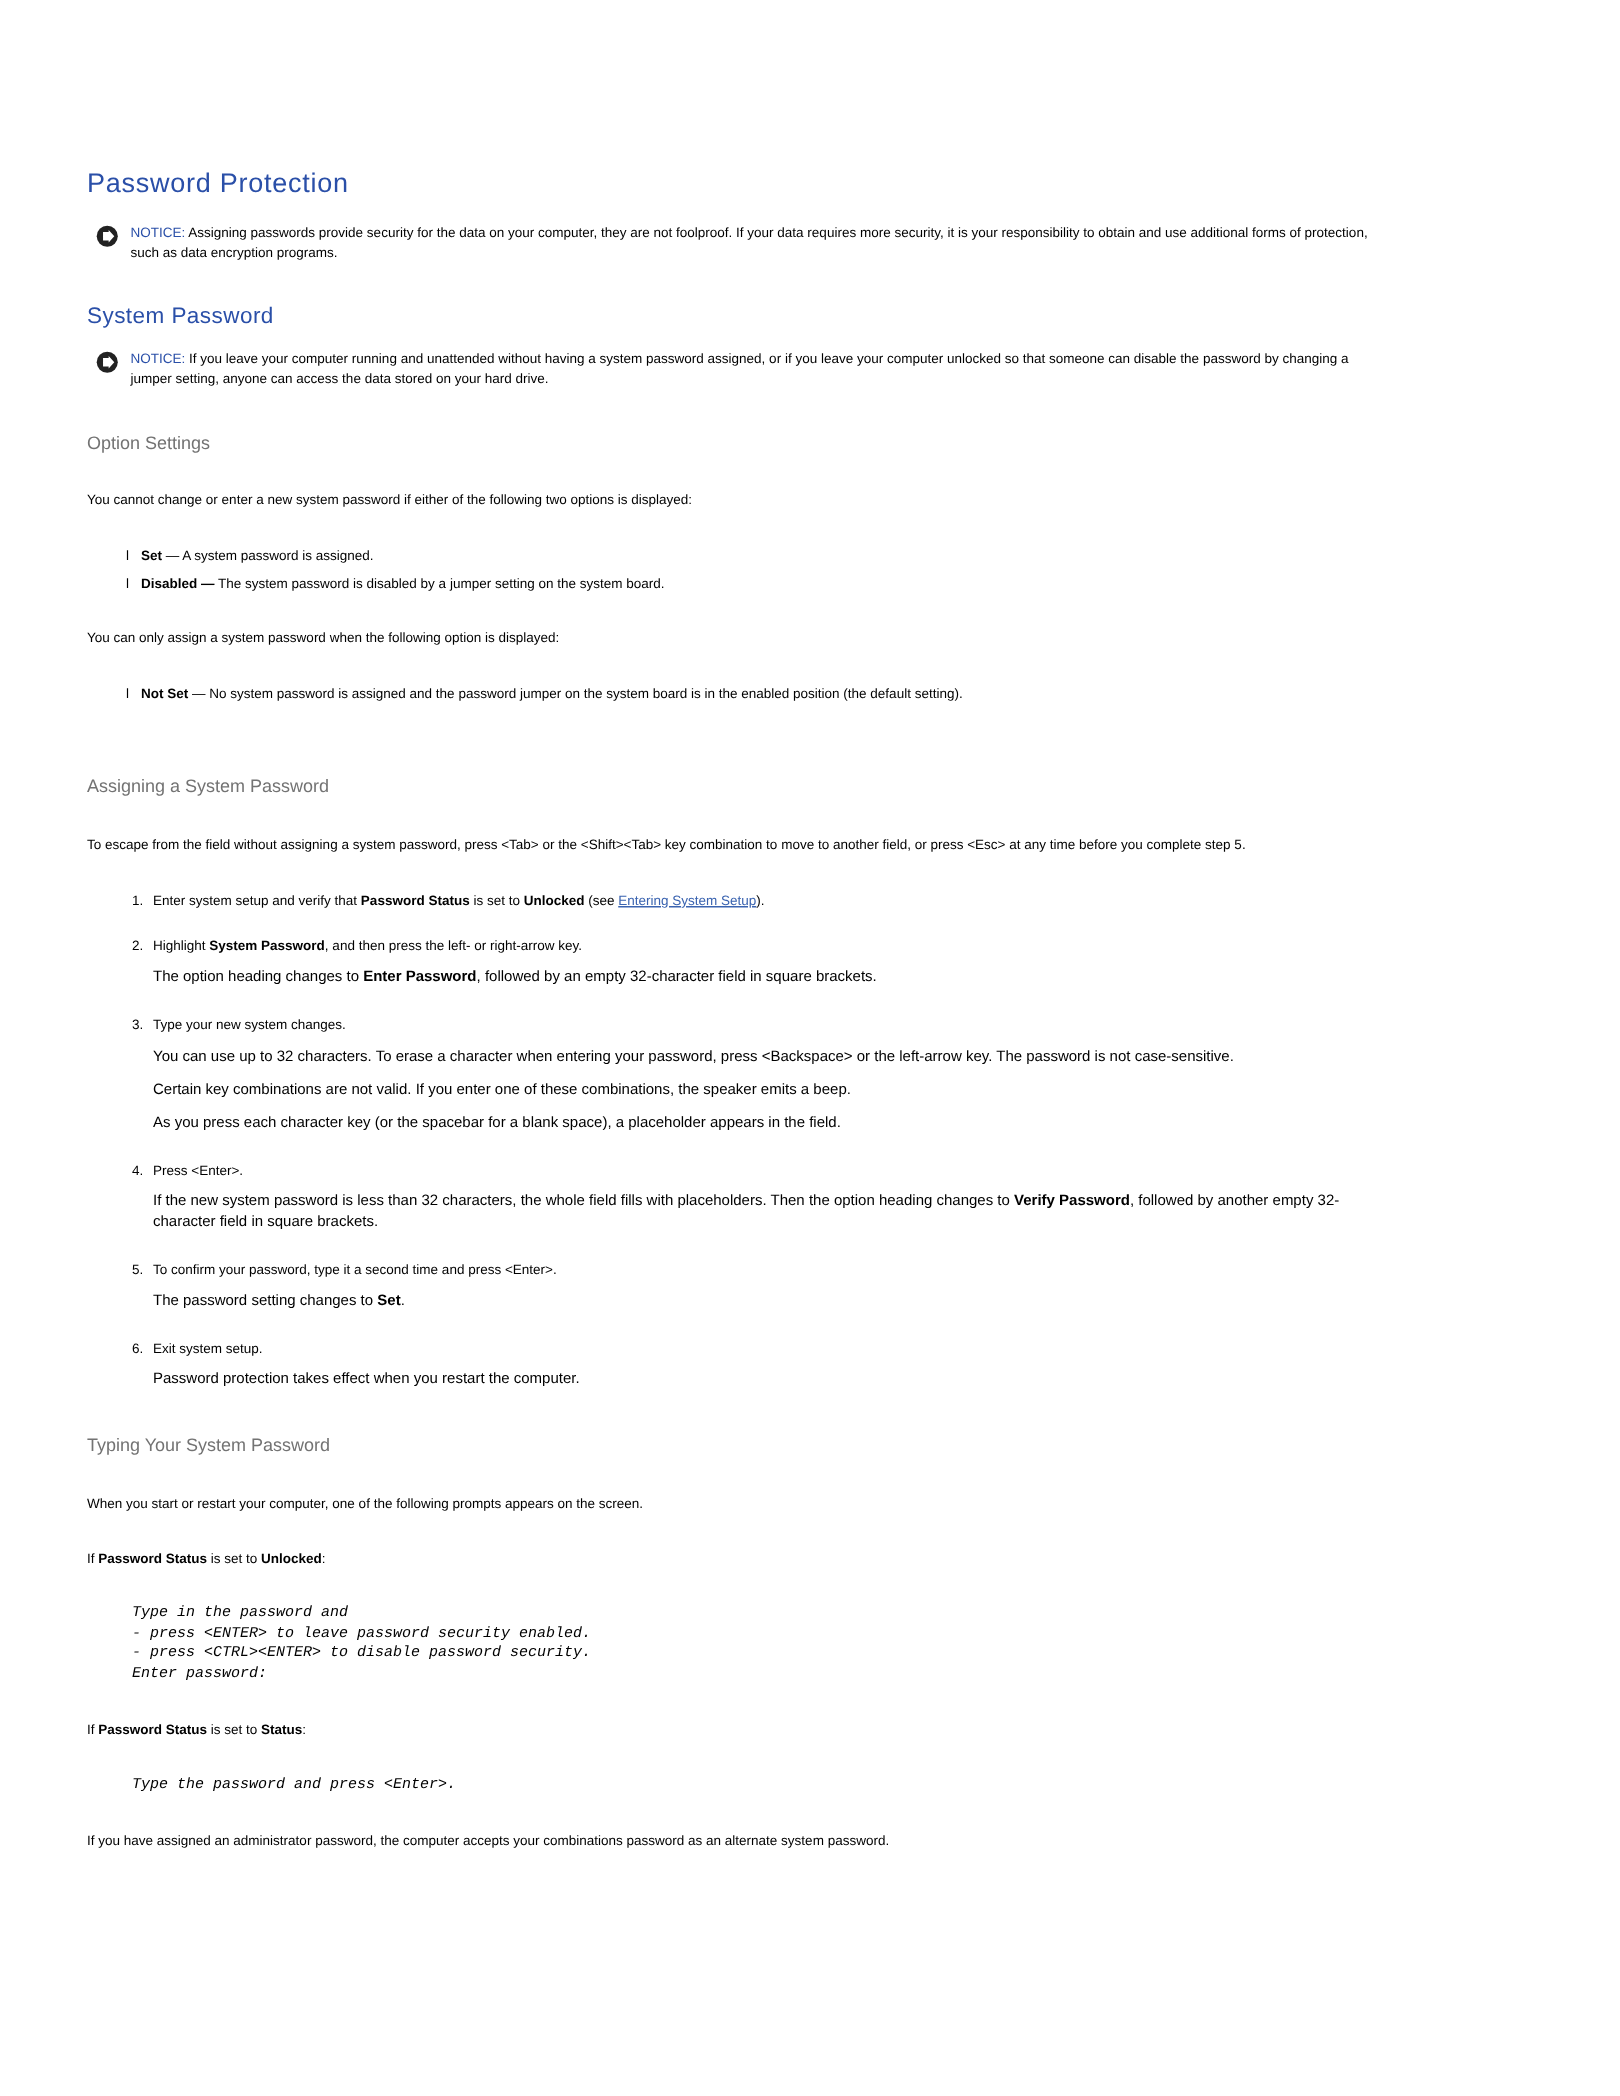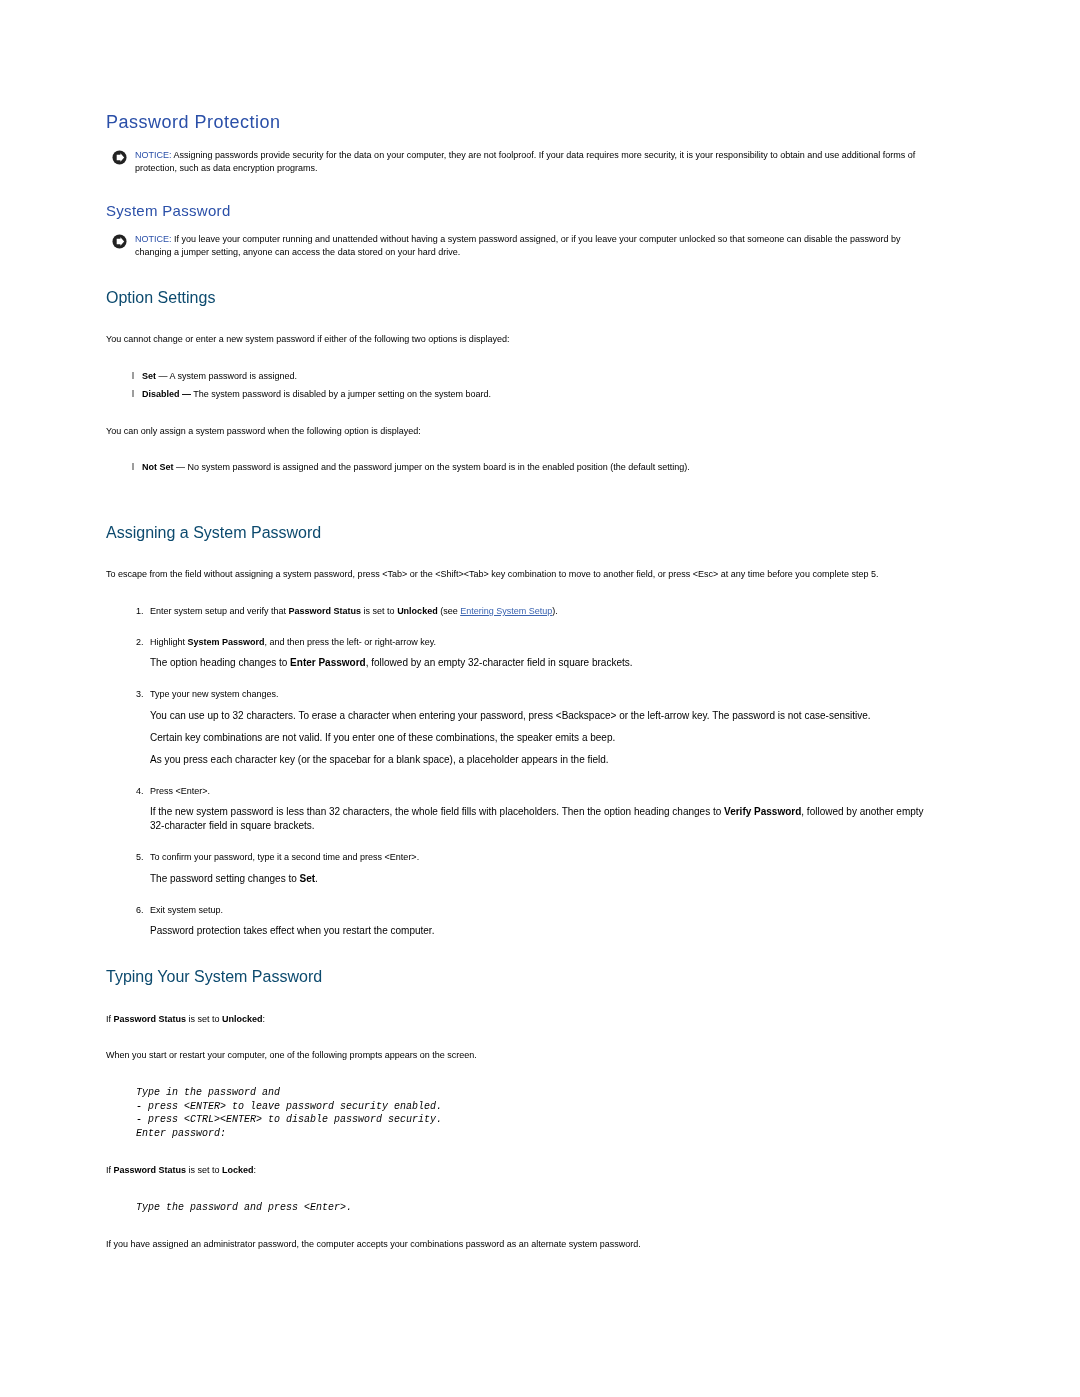--- a/index.html
+++ b/index.html
@@ -6,40 +6,40 @@
     margin: 0;
     padding: 0;
     background: #ffffff;
     font-family: Verdana, Geneva, sans-serif;
     font-size: 10px;
     color: #000000;
     line-height: 1.4;
   }
   .page {
     width: 1043px;
-    padding: 110px 118px 60px 106px;
+    padding: 110px 118px 60px 58px;
     box-sizing: border-box;
   }
   .h1 {
     color: #2a4fa8;
     font-size: 18px;
     font-weight: normal;
     letter-spacing: 0.5px;
     margin: 0 0 14px 0;
   }
   .h2 {
     color: #2a4fa8;
     font-size: 15px;
     font-weight: normal;
     letter-spacing: 0.3px;
     margin: 26px 0 12px 0;
   }
   .h3 {
-    color: #0c4a6e;
-    font-size: 16px;
+    color: #737373;
+    font-size: 12px;
     font-weight: normal;
     margin: 28px 0 10px 0;
   }
   .notice {
     display: flex;
     align-items: flex-start;
     margin: 6px 0 8px 0;
   }
   .notice-icon {
     flex: 0 0 auto;
@@ -190,32 +190,32 @@
       </div>
     </li>
     <li>
       <span>Exit system setup.</span>
       <div class="step-para">Password protection takes effect when you restart the computer.</div>
     </li>
   </ol>
 
   <div class="h3" style="">Typing Your System Password</div>
 
+  <p class="body">When you start or restart your computer, one of the following prompts appears on the screen.</p>
+
   <p class="body">
     <span>If </span><span class="bold">Password Status</span><span> is set to </span><span class="bold">Unlocked</span><span>:</span>
   </p>
-
-  <p class="body">When you start or restart your computer, one of the following prompts appears on the screen.</p>
 
   <div class="mono-block">Type in the password and
 - press &lt;ENTER&gt; to leave password security enabled.
 - press &lt;CTRL&gt;&lt;ENTER&gt; to disable password security.
 Enter password:</div>
 
   <p class="body">
-    <span>If </span><span class="bold">Password Status</span><span> is set to </span><span class="bold">Locked</span><span>:</span>
+    <span>If </span><span class="bold">Password Status</span><span> is set to </span><span class="bold">Status</span><span>:</span>
   </p>
 
   <div class="mono-block">Type the password and press &lt;Enter&gt;.</div>
 
   <p class="body">If you have assigned an administrator password, the computer accepts your combinations password as an alternate system password.</p>
 
 </div>
 
 </body></html>

